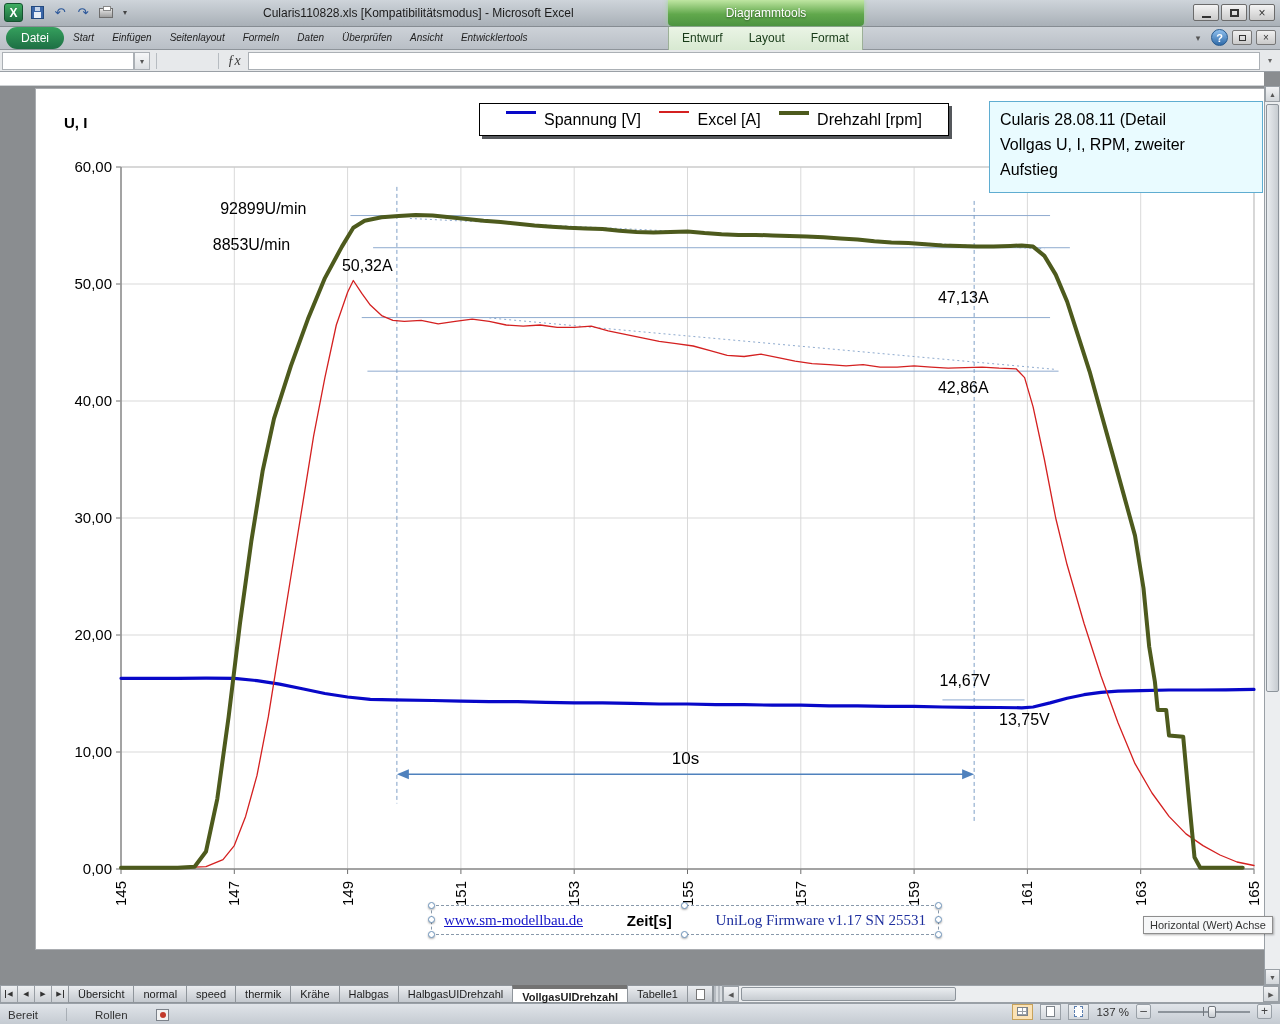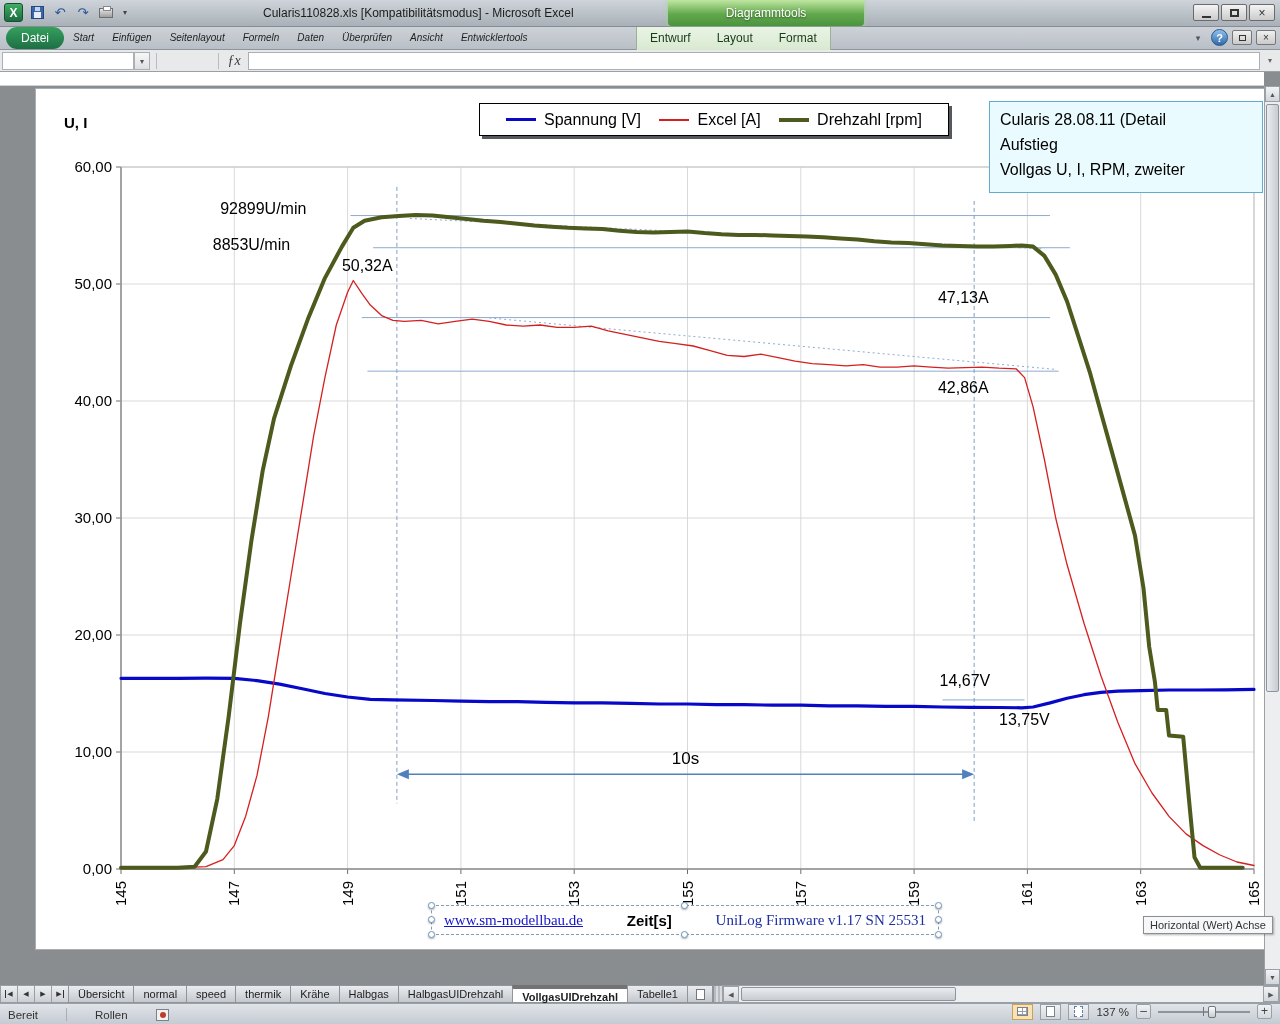--- a/index.html
+++ b/index.html
@@ -28,21 +28,21 @@
     border-radius:2px; display:flex; align-items:center; justify-content:center; font-size:12px; color:#333; }
   .glyph-min { width:9px; height:2px; background:#333; margin-top:8px; }
   .glyph-max { width:9px; height:8px; border:2px solid #333; }
 
   
   #tabrow { position:absolute; top:27px; left:0; right:0; height:23px;
     background:linear-gradient(#cdd2d8,#b9bfc6); border-bottom:1px solid #8e949a; }
   .main-tabs { position:absolute; left:6px; top:0; height:22px; display:flex; }
   .file-tab { background:linear-gradient(#35a05d,#1d6f44); color:#fff; padding:0 15px; line-height:22px; font-size:12px;border-radius:11px; }
   .ribbon-tab { padding:0 9px; line-height:22px; font-size:10px; color:#1f1f1f;font-style:italic; }
-  .ctx-group { position:absolute; left:636px; top:0; height:30px; display:flex;
+  .ctx-group { position:absolute; left:668px; top:0; height:30px; display:flex;
     background:linear-gradient(#eaf4e5,#d2e5cb); border-left:1px solid #9cb097; border-right:1px solid #9cb097; }
   .ctx-tab { padding:0 13px; line-height:22px; font-size:12px; color:#173a17; }
   .tabrow-controls { position:absolute; right:4px; top:2px; display:flex; gap:4px; align-items:center; }
   .small-ctl { width:18px; height:17px; display:flex; align-items:center; justify-content:center;
     font-size:9px; color:#555; border:1px solid transparent; border-radius:2px; }
   .help-ctl { width:17px; height:17px; border-radius:50%; background:linear-gradient(#8fc0ee,#2f6aa8);
     color:#fff; font-size:11px; font-weight:bold; display:flex; align-items:center; justify-content:center; border:1px solid #275a8e; }
   .mini-win { width:20px; height:15px; background:linear-gradient(#f0f0f0,#cacaca); border:1px solid #777;
     border-radius:2px; display:flex; align-items:center; justify-content:center; font-size:10px; color:#333; }
   .glyph-restore { width:7px; height:6px; border:1.5px solid #333; }
@@ -60,21 +60,21 @@
 
   .white-strip { position:absolute; top:72px; left:0; width:1264px; height:14px; background:#fff; border-bottom:1px solid #cfd2d5; }
 
   
   #chart { position:absolute; left:35px; top:88px; width:1230px; height:862px; background:#fff; border:1px solid #a9acb0; }
   #chart svg { position:absolute; left:0; top:0; }
   #chart svg text { font-family:"Liberation Sans","DejaVu Sans",sans-serif; }
   .ylabel { position:absolute; left:28px; top:25px; font-weight:bold; font-size:15px; color:#000; }
   .legend { position:absolute; left:443px; top:14px; width:470px; height:33px; background:#fff; border:1px solid #000;
     box-shadow:3px 3px 0 #55585c; display:flex; align-items:center; justify-content:space-between; padding:0 26px; }
-  .legend-entry { display:flex; align-items:center; gap:8px; font-size:16px; color:#000; }
+  .legend-entry { display:flex; align-items:flex-start; gap:8px; font-size:16px; color:#000; }
   .legend-sample { width:30px; display:inline-block; }
   .title-box { position:absolute; left:953px; top:12px; width:274px; height:92px; background:#e9fbff;
     border:1px solid #5fadd1; padding:5px 10px; font-size:16px; line-height:25px; color:#000; }
   .info-box { position:absolute; left:537px; top:452px; width:346px; height:118px; background:#e9fbff;
     border:1px solid #7fb2d8; padding:7px 10px; font-family:"Liberation Mono","DejaVu Sans Mono",monospace;
     font-size:13px; line-height:17px; color:#000; }
   .bottom-box { position:absolute; left:395px; top:816px; width:508px; height:30px; background:#fff;
     border:1px dashed #8899ab; display:flex; align-items:center; justify-content:space-between; padding:0 12px; }
   .bb-link { color:#1414c8; text-decoration:underline; font-family:"Liberation Serif",serif; font-size:15px; }
   .bb-axis { font-weight:bold; font-size:15px; color:#000; }
@@ -301,22 +301,22 @@
       <span>Excel [A]</span>
     </span>
     <span class="legend-entry">
       <span class="legend-sample" style="background: rgb(77, 90, 29); height: 4px;"></span>
       <span>Drehzahl [rpm]</span>
     </span>
   </div>
 
   <div class="title-box">
     <div>Cularis 28.08.11 (Detail</div>
+    <div>Vollgas U, I, RPM, zweiter</div>
     <div>Aufstieg</div>
-    <div>Vollgas U, I, RPM, zweiter</div>
   </div>
 
 
   <div class="bottom-box">
     <span class="bb-link">www.sm-modellbau.de</span>
     <span class="bb-axis">Zeit[s]</span>
     <span class="bb-right">UniLog  Firmware v1.17  SN 25531</span>
     <span class="handle" style="left:-4px;top:-4px"></span>
     <span class="handle" style="left:50%;top:-4px;margin-left:-4px"></span>
     <span class="handle" style="right:-4px;top:-4px"></span>

